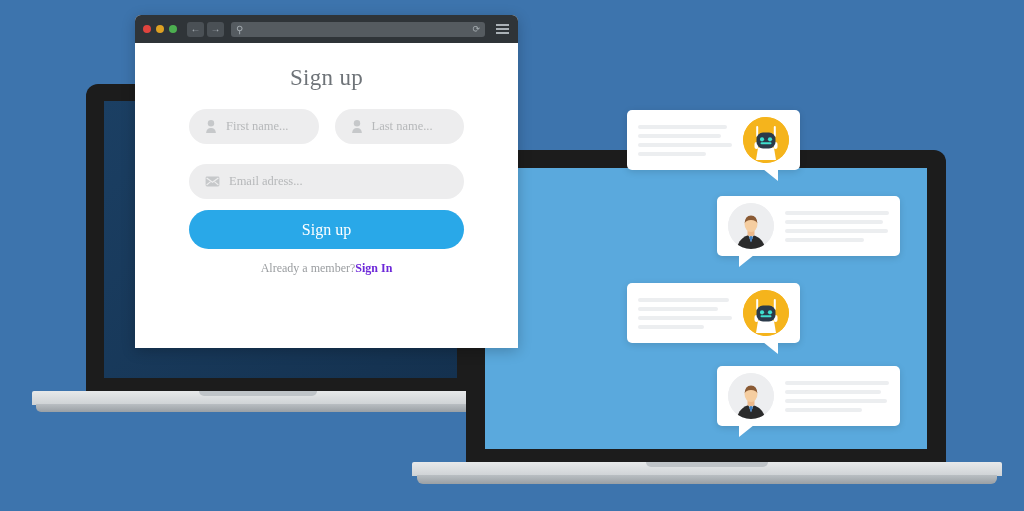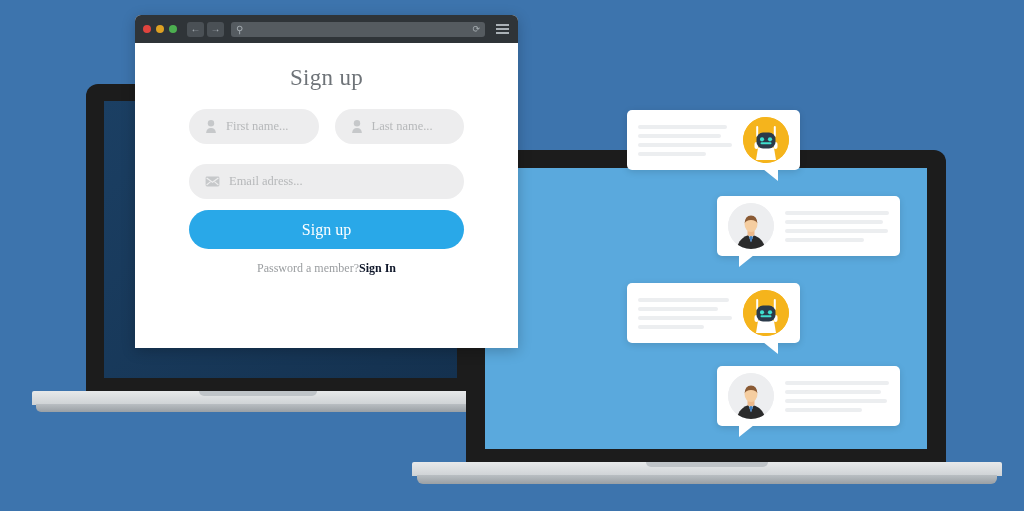--- a/index.html
+++ b/index.html
@@ -84,21 +84,21 @@
   }
   .field .ph { color: #b6b8ba; font-size: 12.5px; }
   .fld-icon { flex: 0 0 auto; display: flex; align-items: center; }
   #signup-button {
     margin-top: 4px; height: 39px; background: #29a8e8; border-radius: 20px;
     color: #fff; font-size: 16px; display: flex; align-items: center;
     justify-content: center; border: none; width: 100%; cursor: pointer;
     font-family: inherit;
   }
   #signup-footer { margin-top: 12px; font-size: 12px; color: #9a9da0; }
-  #signin-link { color: #0f172a; font-weight: bold; text-decoration: none; }
+  #signin-link { color: #6d28d9; font-weight: bold; text-decoration: none; }
 
   
   #laptop-right { position: absolute; left: 466px; top: 150px; width: 480px; height: 319px; }
   #laptop-right .bezel {
     position: absolute; inset: 0; background: #1c1c1c; border-radius: 12px 12px 4px 4px;
   }
   #laptop-right .screen {
     position: absolute; left: 19px; top: 18px; right: 19px; bottom: 20px;
     background: #5aa9dd; overflow: hidden;
   }
@@ -315,18 +315,18 @@
             <path d="M1.6 9 L5.6 5.6 M13.4 9 L9.4 5.6" stroke="#ededee" stroke-width="1.1" fill="none"></path>
           </svg>
         </span>
         <span class="ph">Email adress...</span>
       </div>
 
 
       <button id="signup-button">Sign up</button>
 
       <div id="signup-footer">
-        <span>Password a member?</span><a id="signin-link" href="#">Sign In</a>
+        <span>Already a member?</span><a id="signin-link" href="#">Sign In</a>
       </div>
     </div>
   </div>
 
 </div>
 
 </body></html>

